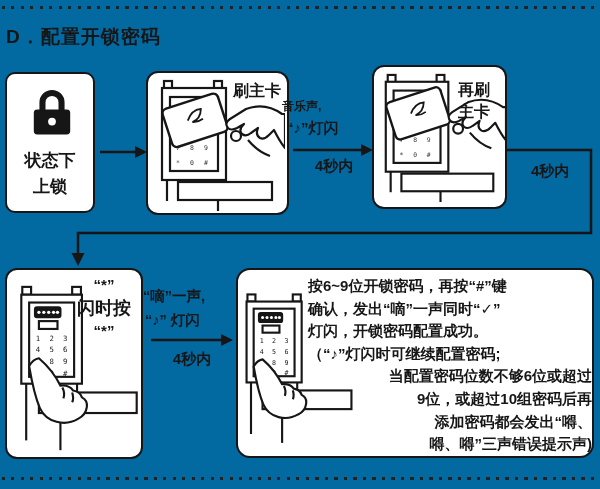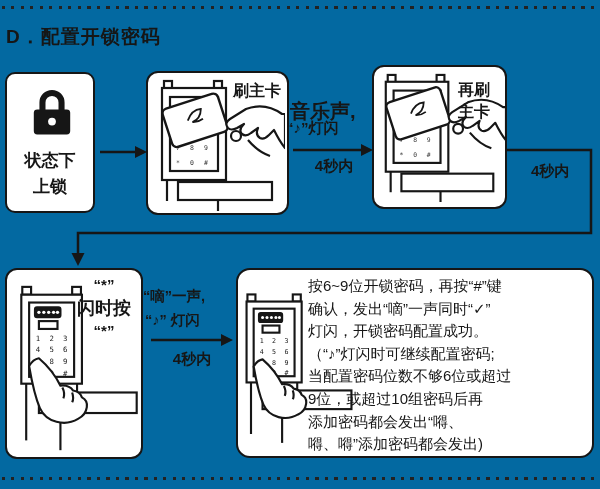--- a/index.html
+++ b/index.html
@@ -9,22 +9,22 @@
   }
   .dotted{
     position:absolute;left:2px;right:2px;height:3px;
     background-image:repeating-linear-gradient(90deg,#222 0 3px,transparent 3px 9.5px);
   }
   .title{position:absolute;left:6px;top:24px;font-size:19px;font-weight:700;letter-spacing:1px;white-space:nowrap;}
   .box{position:absolute;border:2.5px solid #161616;border-radius:12px;background:#fff;box-sizing:border-box;}
   .lbl{position:absolute;font-weight:700;white-space:nowrap;line-height:1.25;}
   .overlay{position:absolute;left:0;top:0;pointer-events:none;}
   .pw-text{position:absolute;left:70px;top:5px;width:284px;}
-  .pw-line{font-size:15px;font-weight:400;line-height:22.6px;white-space:nowrap;}
-  .pw-center{text-align:left;}
+  .pw-line{font-size:15px;font-weight:700;line-height:22.6px;white-space:nowrap;}
+  .pw-center{text-align:right;}
   svg text{font-family:"DejaVu Sans Mono","Liberation Mono",monospace;}
 </style>
 </head>
 <body>
 
 <div class="canvas">
 
   <div class="dotted" style="top:6px"></div>
   <div class="dotted" style="top:477px"></div>
 
@@ -72,21 +72,21 @@
       </g>
       <g fill="#fff" stroke="#161616" stroke-width="2.2" stroke-linejoin="round">
         <path d="M130,36 Q113,24 94,31 L78,41 Q72,45 76,50 Q79,53 85,50 L92,46 Q86,52 90,56 Q94,59 99,55 L106,50 Q103,57 108,60 Q112,62 117,57 L122,52 Q128,64 133,70 L133,36 Z"></path>
         <path d="M96,62 q10,12 22,16" fill="none"></path>
         <circle cx="84" cy="58" r="5"></circle>
       </g>
     </svg>
     <div class="lbl" style="right:6px;top:8px;font-size:16px">刷主卡</div>
   </div>
 
-  <div class="lbl" style="left:290px;top:99px;font-size:20px">音乐声,</div>
+  <div class="lbl" style="left:282px;top:99px;font-size:12px">音乐声,</div>
   <div class="lbl" style="left:286px;top:119px;font-size:15px">“♪”灯闪</div>
   <div class="lbl" style="left:296px;top:157px;width:76px;text-align:center;font-size:15px">4秒内</div>
 
   <div class="box" style="left:372px;top:65px;width:135px;height:144px">
     <svg viewBox="0 0 133 133" style="position:absolute;left:2px;top:5px;width:130px;height:130px">
       <g stroke="#161616" fill="#fff" stroke-width="2.2">
         <rect x="12" y="3" width="8" height="8"></rect>
           <rect x="62" y="3" width="8" height="8"></rect>
         <rect x="10" y="10" width="64" height="92"></rect>
         <rect x="18" y="19" width="48" height="74"></rect>
@@ -215,21 +215,21 @@
       </g>
     </svg>
     <div class="pw-text">
       <div class="pw-line">按6~9位开锁密码，再按“#”键</div>
       <div class="pw-line">确认，发出“嘀”一声同时“✓”</div>
       <div class="pw-line">灯闪，开锁密码配置成功。</div>
       <div class="pw-line">（“♪”灯闪时可继续配置密码;</div>
       <div class="pw-line pw-center">当配置密码位数不够6位或超过</div>
       <div class="pw-line pw-center">9位，或超过10组密码后再</div>
       <div class="pw-line pw-center">添加密码都会发出“嘚、</div>
-      <div class="pw-line pw-center">嘚、嘚”添加密码都会发出)</div>
+      <div class="pw-line pw-center">嘚、嘚”三声错误提示声)</div>
     </div>
   </div>
 
   <svg class="overlay" width="600" height="489" viewBox="0 0 600 489">
     <g stroke="#161616" stroke-width="2.5" fill="none">
       <path d="M100,152 H135"></path>
       <path d="M293,150 H361"></path>
       <path d="M507,150 H591 V233 H78 V253"></path>
       <path d="M151,340 H221"></path>
     </g>

